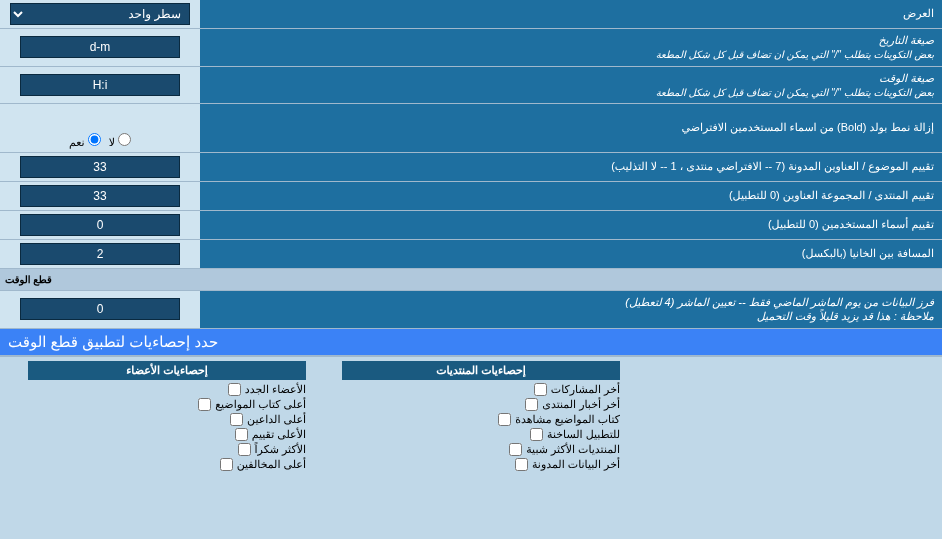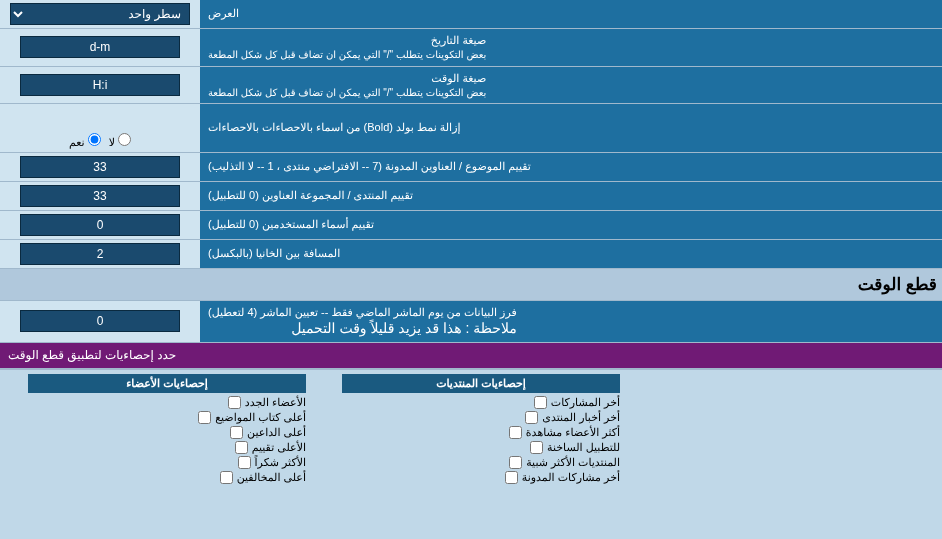--- a/index.html
+++ b/index.html
@@ -28,21 +28,21 @@
 
     .row-label {
       flex: 1;
       background: #1e6fa0;
       color: #fff;
       padding: 4px 8px;
       text-align: right;
       font-size: 11px;
       display: flex;
       align-items: center;
-      justify-content: flex-end;
+      justify-content: flex-start;
       line-height: 1.4;
     }
 
     .row-control {
       width: 200px;
       background: #d0e4f0;
       display: flex;
       align-items: center;
       justify-content: center;
       padding: 3px 6px;
@@ -68,45 +68,45 @@
       width: 180px;
       height: 22px;
       direction: rtl;
     }
 
     
     .section-header {
       background: #b0c8dc;
       color: #000;
       font-weight: bold;
-      font-size: 17px;
-      text-align: right;
+      font-size: 10px;
+      text-align: left;
       padding: 5px;
       border-bottom: 1px solid #a0b8cc;
     }
 
     
     .radio-group {
       display: flex;
       align-items: center;
       gap: 8px;
       direction: rtl;
     }
 
     .radio-group label {
       color: #000;
       font-size: 11px;
       margin-top: 26px;
     }
 
     .bottom-header {
-      background: #701a75;
+      background: #3b82f6;
       color: #fff;
       padding: 4px 8px;
-      font-size: 12px;
+      font-size: 15px;
       text-align: right;
       border-bottom: 1px solid #a0b8cc;
       min-height: 26px;
       display: flex;
       align-items: center;
       justify-content: flex-end;
     }
 
     .checkboxes-container {
       display: flex;
@@ -144,20 +144,21 @@
       margin: 0;
     }
 
     .empty-col {
       flex: 1;
       padding: 0 8px;
     }
 
     .two-line-label {
       line-height: 1.3;
+      font-style: italic;
     }
   </style>
 </head>
 <body>
 
 <div class="main-container">
 
   <div class="row">
     <div class="row-label">
       <span>العرض</span>
@@ -190,21 +191,21 @@
         <span style="font-size:10px;">بعض التكوينات يتطلب "/" التي يمكن ان تضاف قبل كل شكل المطعة</span>
       </span>
     </div>
     <div class="row-control">
       <input class="input-field" type="text" value="H:i" style="">
     </div>
   </div>
 
   <div class="row">
     <div class="row-label">
-      <span>إزالة نمط بولد (Bold) من اسماء بالاحصاءات بالاحصاءات</span>
+      <span>إزالة نمط بولد (Bold) من اسماء المستخدمين الافتراضي</span>
     </div>
     <div class="row-control">
       <div class="radio-group">
         <label>
           <input type="radio" name="bold_names" style=""> لا
         </label>
         <label>
           <input type="radio" name="bold_names" checked="" style=""> نعم
         </label>
       </div>
@@ -248,21 +249,21 @@
   </div>
 
   <div class="section-header">
     <span>قطع الوقت</span>
   </div>
 
   <div class="row">
     <div class="row-label">
       <span class="two-line-label">
         <span>فرز البيانات من يوم الماشر الماضي فقط -- تعيين الماشر (4 لتعطيل)</span><br>
-        <span style="font-size:14px;">ملاحظة : هذا قد يزيد قليلاً وقت التحميل</span>
+        <span style="font-size:11px;">ملاحظة : هذا قد يزيد قليلاً وقت التحميل</span>
       </span>
     </div>
     <div class="row-control">
       <input class="input-field" type="text" value="0" style="">
     </div>
   </div>
 
   <div>
 
     <div style="display:flex; border-bottom: 1px solid #a0b8cc;">
@@ -279,33 +280,33 @@
         <div class="checkbox-col-header">إحصاءيات المنتديات</div>
         <div class="checkbox-item">
           <span>أخر المشاركات</span>
           <input type="checkbox" style="">
         </div>
         <div class="checkbox-item">
           <span>أخر أخبار المنتدى</span>
           <input type="checkbox" style="">
         </div>
         <div class="checkbox-item">
-          <span>أكثر الأعضاء مشاهدة</span>
+          <span>كتاب المواضيع مشاهدة</span>
           <input type="checkbox" style="">
         </div>
         <div class="checkbox-item">
           <span>للتطبيل الساخنة</span>
           <input type="checkbox" style="">
         </div>
         <div class="checkbox-item">
           <span>المنتديات الأكثر شبية</span>
           <input type="checkbox" style="">
         </div>
         <div class="checkbox-item">
-          <span>أخر مشاركات المدونة</span>
+          <span>أخر البيانات المدونة</span>
           <input type="checkbox" style="">
         </div>
       </div>
 
       <div class="checkbox-col">
         <div class="checkbox-col-header">إحصاءيات الأعضاء</div>
         <div class="checkbox-item">
           <span>الأعضاء الجدد</span>
           <input type="checkbox" style="">
         </div>

